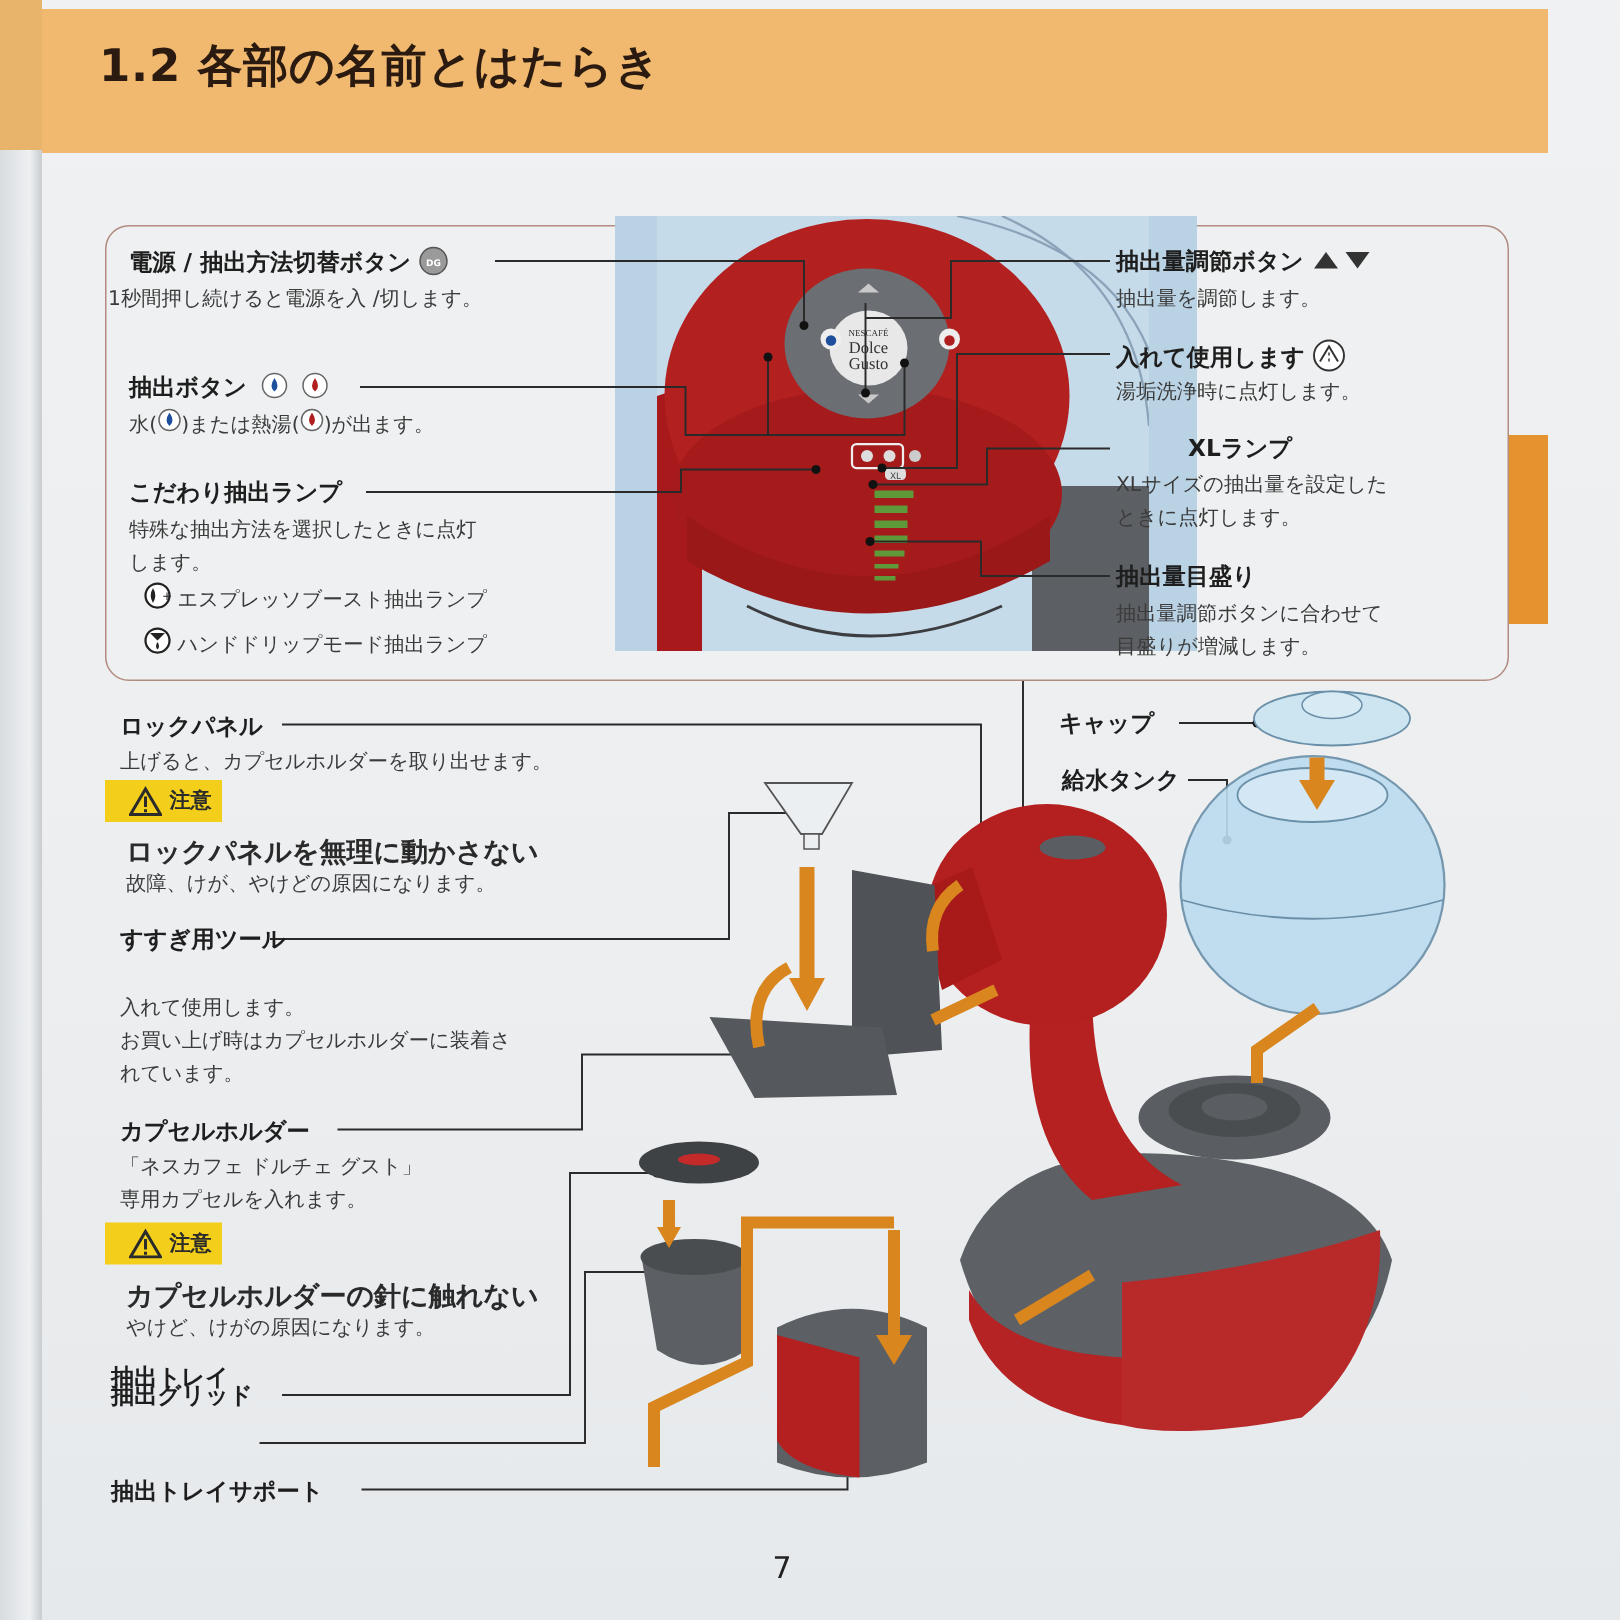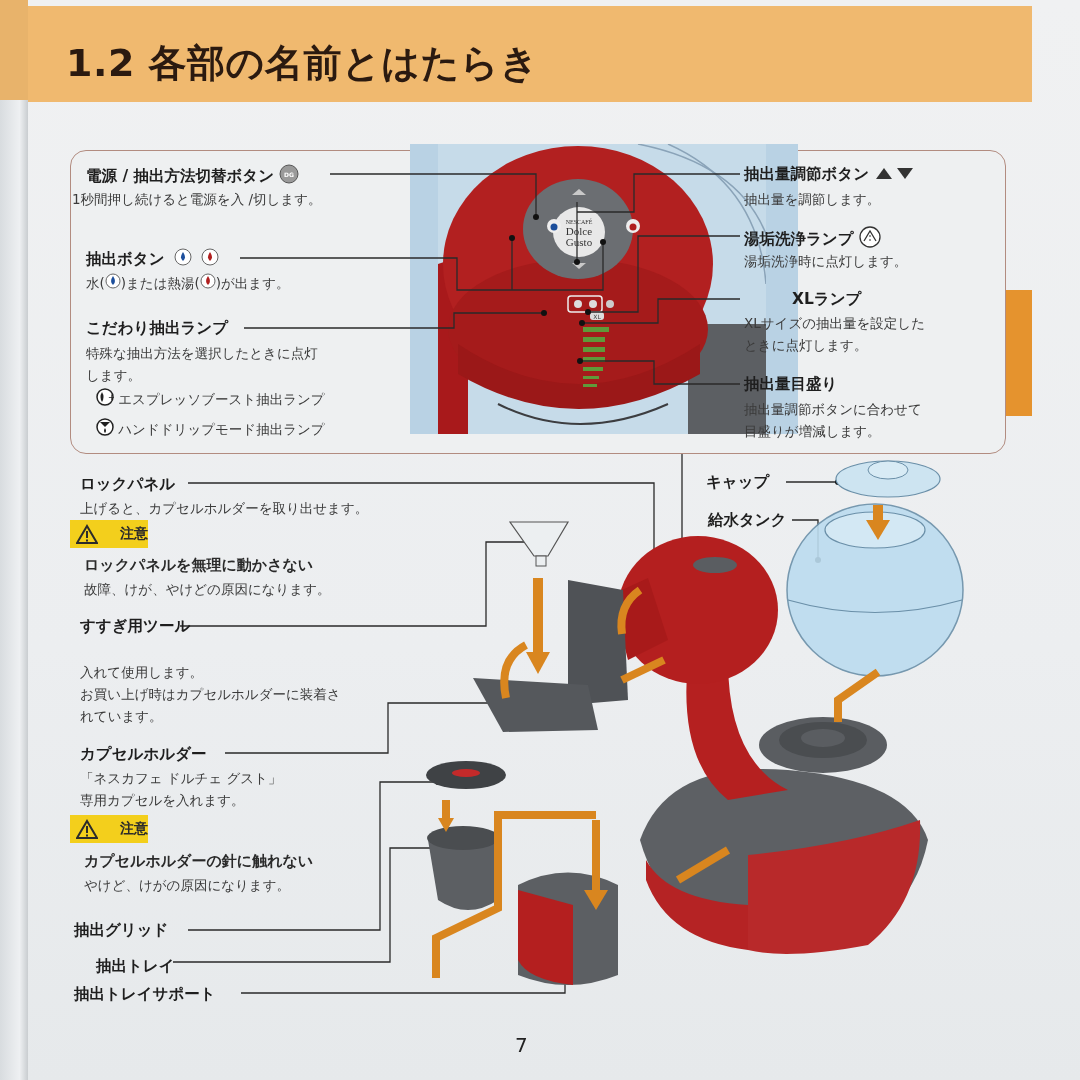--- a/index.html
+++ b/index.html
@@ -17,45 +17,45 @@
   .left-page-edge .band { position: absolute; left: 0; top: 0; width: 28px; height: 100px; background: #e8b36b; }
   .page {
     position: absolute; left: 28px; top: 0; width: 1052px; height: 1080px;
     background: linear-gradient(180deg, #f0f1f2 0%, #eceef0 60%, #e6e9eb 100%);
   }
   .header-band {
     position: absolute; left: 0; top: 6px; width: 1004px; height: 96px;
     background: #f0b96f;
   }
   .page-title {
-    position: absolute; left: 38px; top: 38px;
-    font-size: 38px; font-weight: bold; color: #2b1a10; letter-spacing: 0.5px;
+    position: absolute; left: 38px; top: 24px;
+    font-size: 30px; font-weight: bold; color: #2b1a10; letter-spacing: 0.5px;
   }
   .side-tab {
     position: absolute; left: 968px; top: 290px; width: 36px; height: 126px;
     background: #e5932e; border-radius: 10px 0 0 6px;
   }
   .detail-box {
     position: absolute; left: 42px; top: 150px; width: 936px; height: 304px;
     border: 1.5px solid #b28c80; border-radius: 16px;
     background: #eef0f1;
   }
   .detail-img {
     position: absolute; left: 382px; top: 144px; width: 388px; height: 290px;
     background: #b9d2e4; overflow: hidden; padding-left: 28px;
   }
   .lbl { position: absolute; font-weight: bold; font-size: 15.5px; color: #1e1e1e; white-space: nowrap; }
   .desc { position: absolute; font-size: 13.5px; color: #3b3b3b; line-height: 22px; white-space: nowrap; }
   .caution {
     position: absolute; background: #f3cf1c; width: 78px; height: 28px;
-    display: flex; align-items: center; gap: 5px; padding-left: 6px;
-    font-size: 14px; font-weight: bold; color: #2b2b2b; justify-content: space-between;
+    display: flex; align-items: center; gap: 5px; padding-left: 16px;
+    font-size: 14px; font-weight: bold; color: #2b2b2b;
   }
   .caution svg { width: 22px; height: 20px; }
-  .caution-title { position: absolute; font-weight: bold; font-size: 15px; color: #2a2a2a; white-space: nowrap; }
+  .caution-title { position: absolute; font-weight: bold; font-size: 18px; color: #2a2a2a; white-space: nowrap; }
   .page-number { position: absolute; left: 487px; top: 1033px; font-size: 20px; color: #222; }
   .inline-icon { display: inline-block; vertical-align: middle; }
   svg.overlay { position: absolute; left: 0; top: 0; }
 </style>
 </head>
 <body>
 
 <div class="left-page-edge">
   <div class="band"></div>
 </div>
@@ -281,21 +281,21 @@
   <div class="lbl" style="left:716px; top:164px;">
     <span>抽出量調節ボタン</span>
     <span class="inline-icon"><svg width="40" height="14">
           <polygon points="1,13 9,2 17,13" fill="#333"></polygon>
           <polygon points="22,2 38,2 30,13" fill="#333"></polygon>
         </svg></span>
   </div>
   <div class="desc" style="left:716px; top:188px;">抽出量を調節します。</div>
 
   <div class="lbl" style="left:716px; top:226px;">
-    <span>湯垢洗浄ランプ</span>
+    <span>入れて使用します</span>
     <span class="inline-icon"><svg width="22" height="22">
           <circle cx="11" cy="11" r="10" fill="#fff" stroke="#333" stroke-width="1.3"></circle>
           <path d="M5 15 L11 5 L17 15" stroke="#333" fill="none" stroke-width="1.3"></path>
           <line x1="11" y1="9" x2="11" y2="17" stroke="#333" stroke-dasharray="2 2"></line>
         </svg></span>
   </div>
   <div class="desc" style="left:716px; top:250px;">湯垢洗浄時に点灯します。</div>
 
   <div class="lbl" style="left:720px; top:289px;margin-left:44px;">XLランプ</div>
   <div class="desc" style="left:716px; top:312px;">XLサイズの抽出量を設定した</div>
@@ -331,20 +331,20 @@
         <polygon points="11,2 21,19 1,19" fill="none" stroke="#2b2b2b" stroke-width="2"></polygon>
         <rect x="10" y="7" width="2" height="7" fill="#2b2b2b"></rect>
         <rect x="10" y="15.5" width="2" height="2" fill="#2b2b2b"></rect>
       </svg>
     <span>注意</span>
   </div>
   <div class="caution-title" style="left:56px; top:852px;">カプセルホルダーの針に触れない</div>
   <div class="desc" style="left:56px; top:874px;">やけど、けがの原因になります。</div>
 
   <div class="lbl" style="left:46px; top:920px;">抽出グリッド</div>
-  <div class="lbl" style="left:46px; top:956px;margin-left:22px;">抽出トレイ</div>
+  <div class="lbl" style="left:46px; top:908px;">抽出トレイ</div>
   <div class="lbl" style="left:46px; top:984px;">抽出トレイサポート</div>
 
   <div class="lbl" style="left:678px; top:472px;">キャップ</div>
   <div class="lbl" style="left:680px; top:510px;">給水タンク</div>
 
   <div class="page-number">7</div>
 </div>
 
 </body></html>

